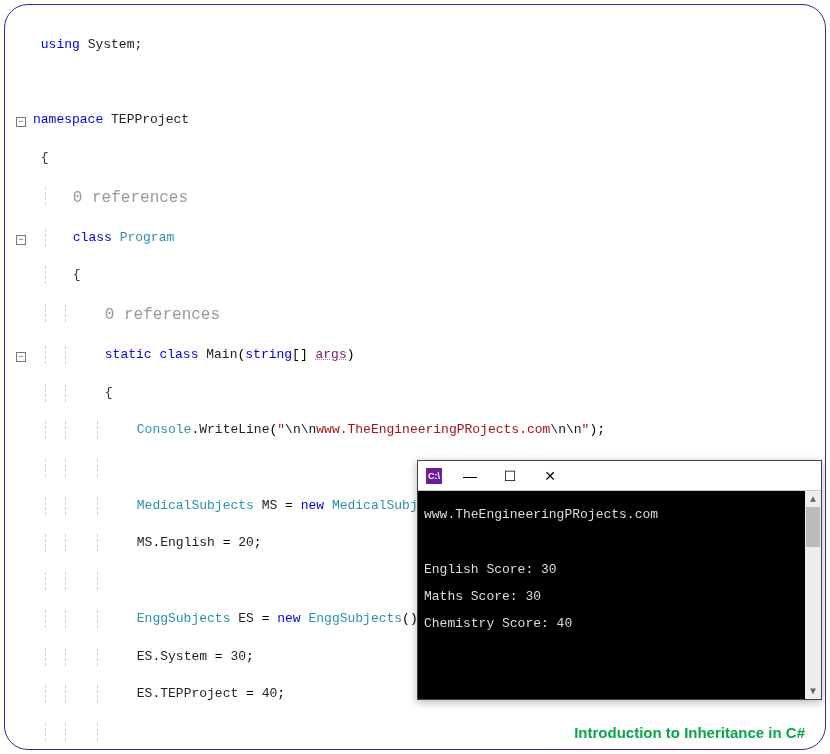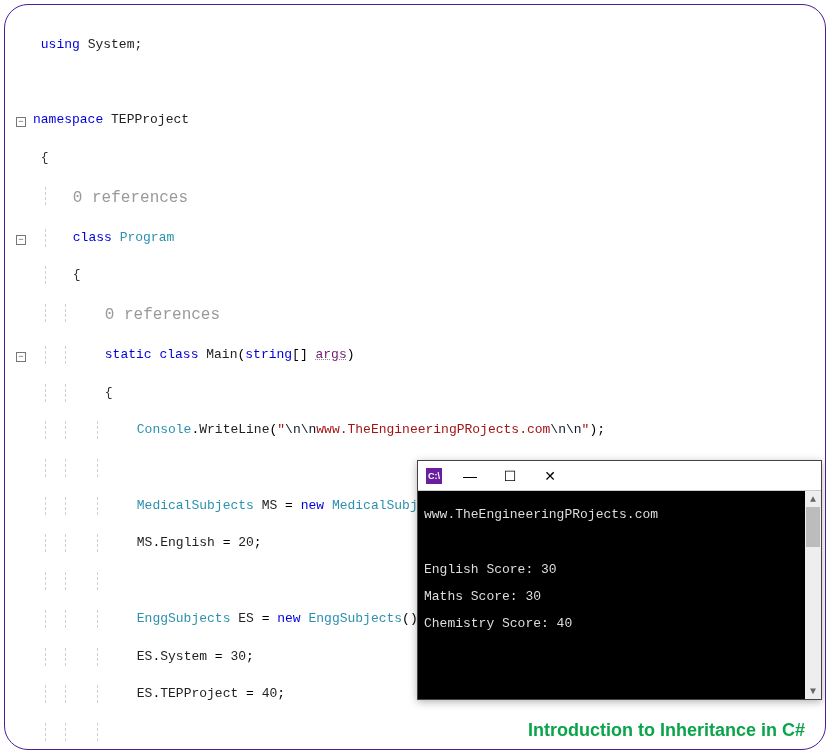--- a/index.html
+++ b/index.html
@@ -103,21 +103,21 @@
   .scroll-thumb { position:absolute; top:16px; left:1px; right:1px; height:40px; background:#bcbcbc;}
   .scroll-arr { position:absolute; left:0; right:0; height:16px; display:flex; align-items:center; justify-content:center; color:#666; font-size:10px;}
   .scroll-arr.top{top:0;} .scroll-arr.bot{bottom:0;}
   .caption {
     position: absolute;
     right: 20px;
     bottom: 8px;
     color: #0aa44a;
     font-family: Arial, sans-serif;
     font-weight: bold;
-    font-size: 18px;
+    font-size: 15px;
   }
 
   
   .i1 { display:inline-block; width:0; border-left:1px dashed #d0d0d0; height:18px; vertical-align:top; margin-left:12px; margin-right:19px;}
   .i2 { display:inline-block; width:0; border-left:1px dashed #d0d0d0; height:18px; vertical-align:top; margin-right:31px;}
   .i3 { display:inline-block; width:0; border-left:1px dashed #d0d0d0; height:18px; vertical-align:top; margin-right:31px;}
 </style>
 </head>
 <body>
 

